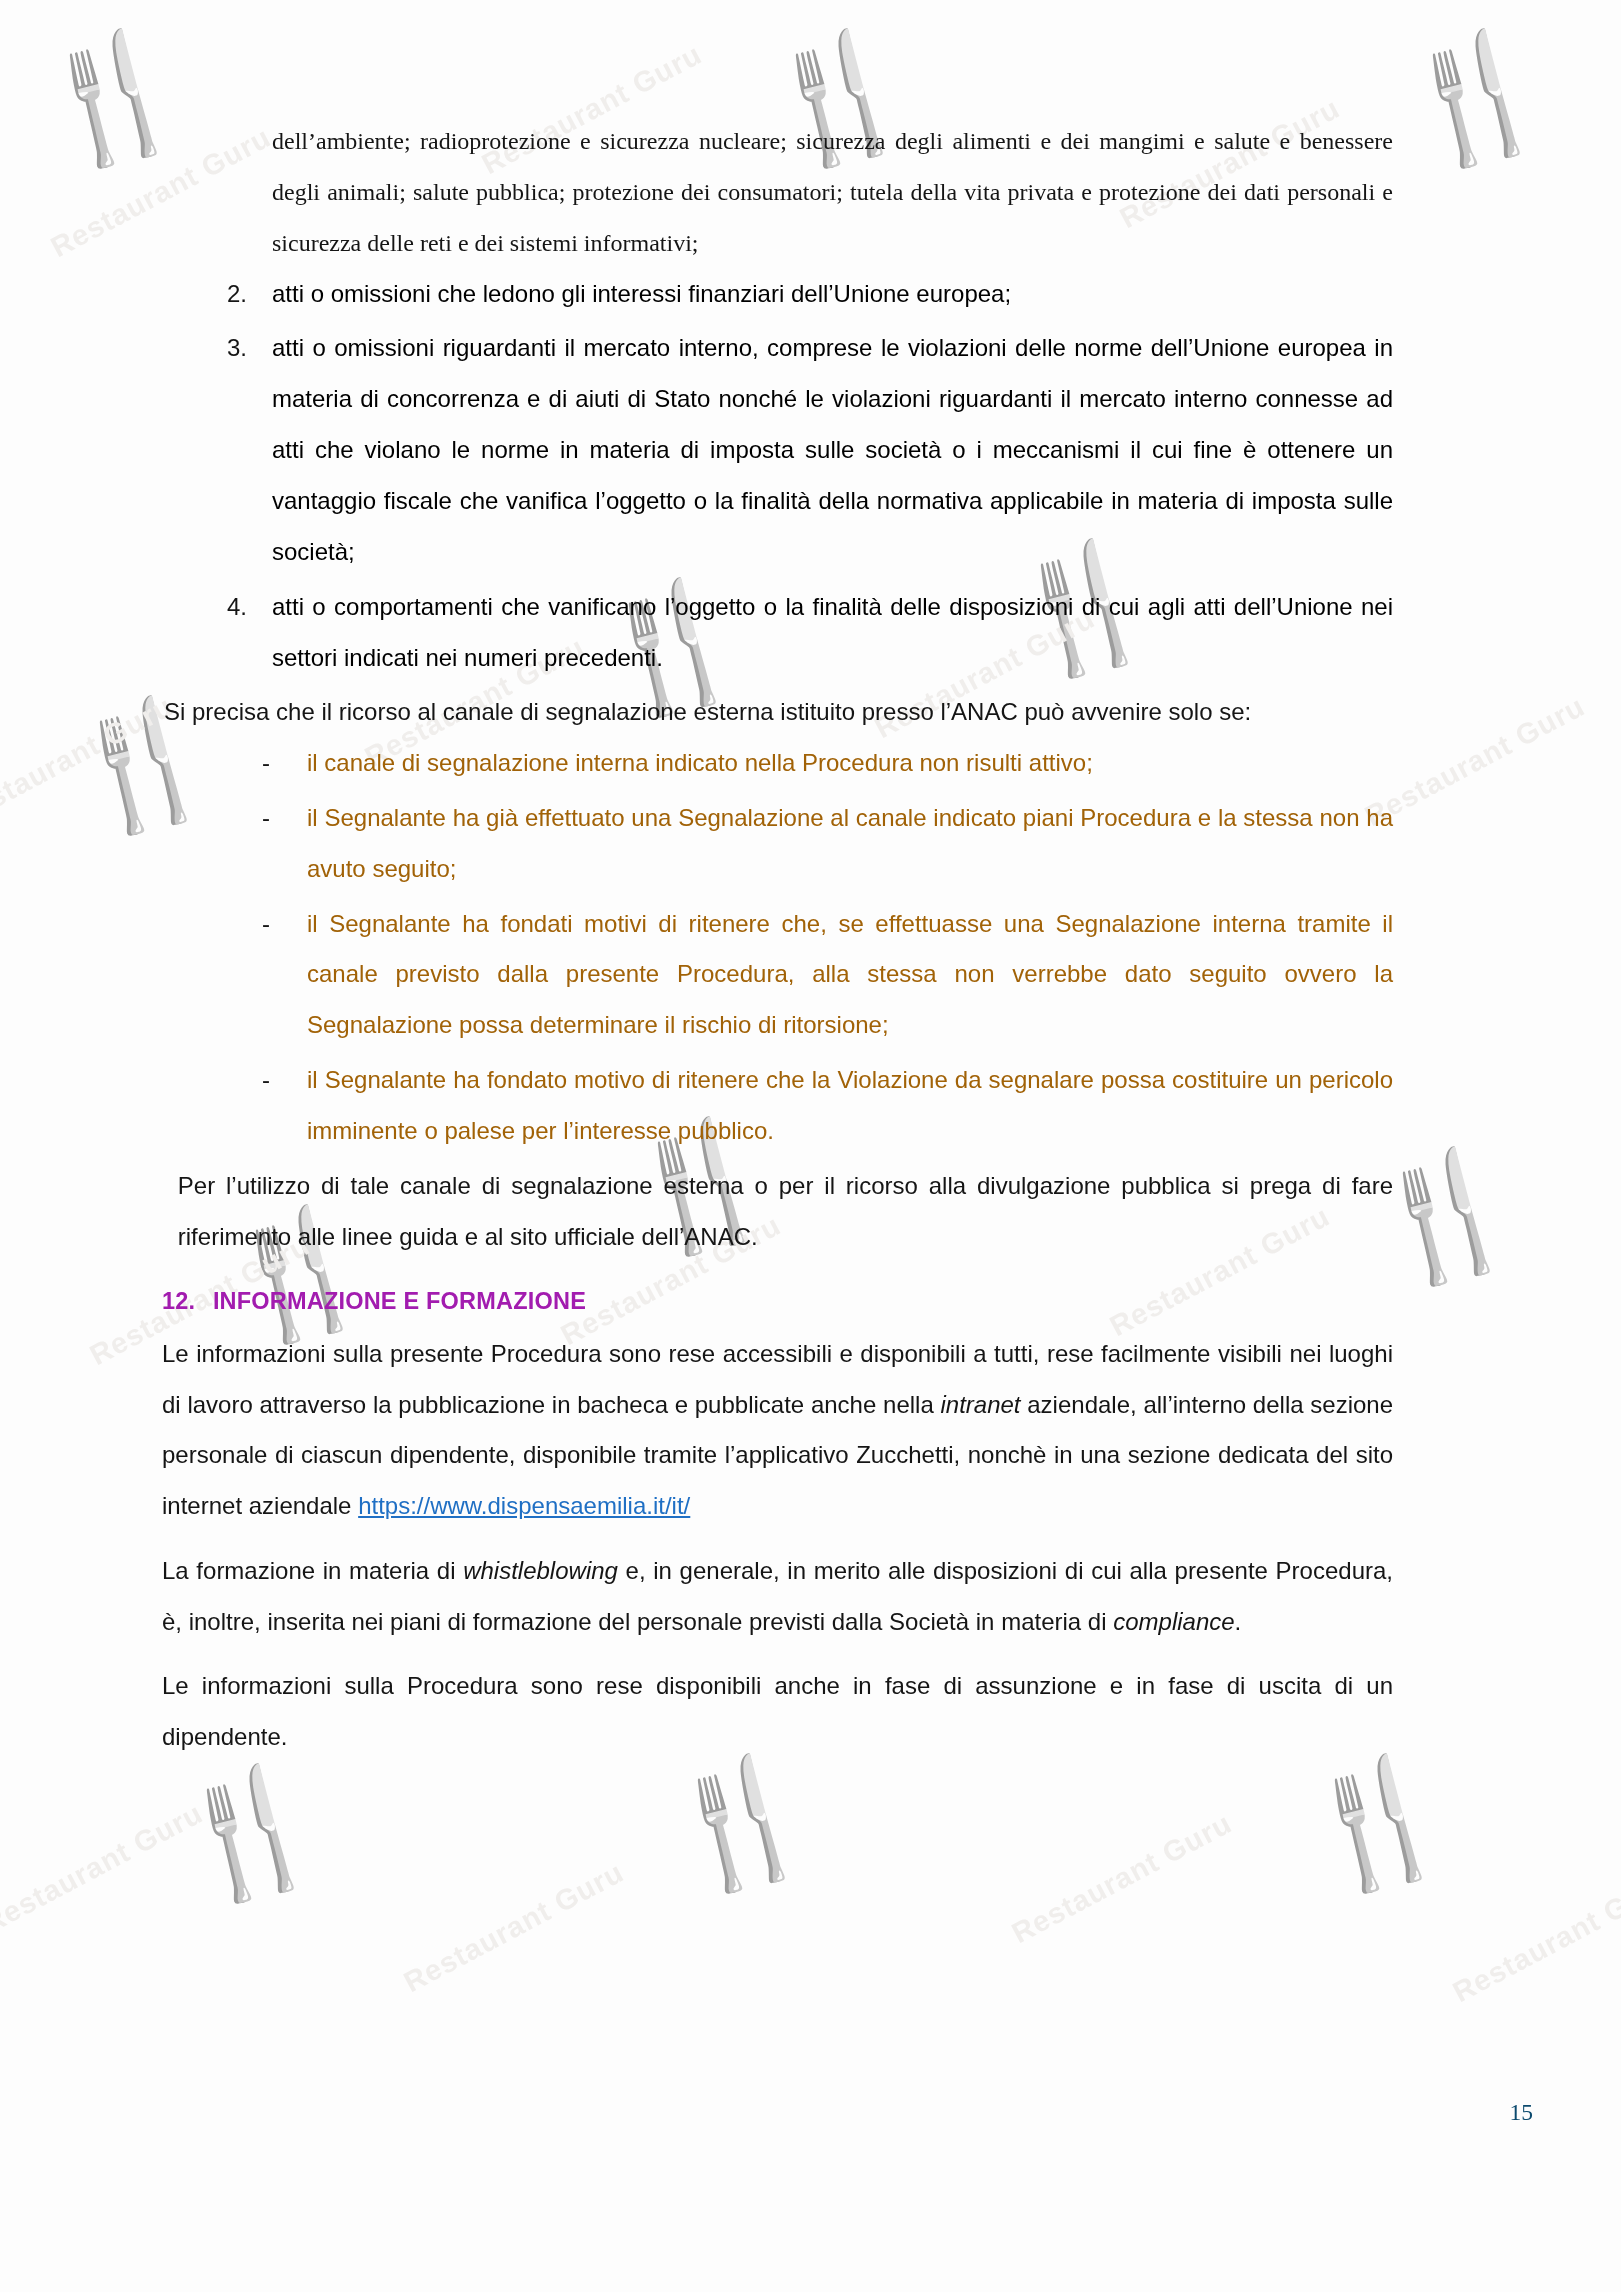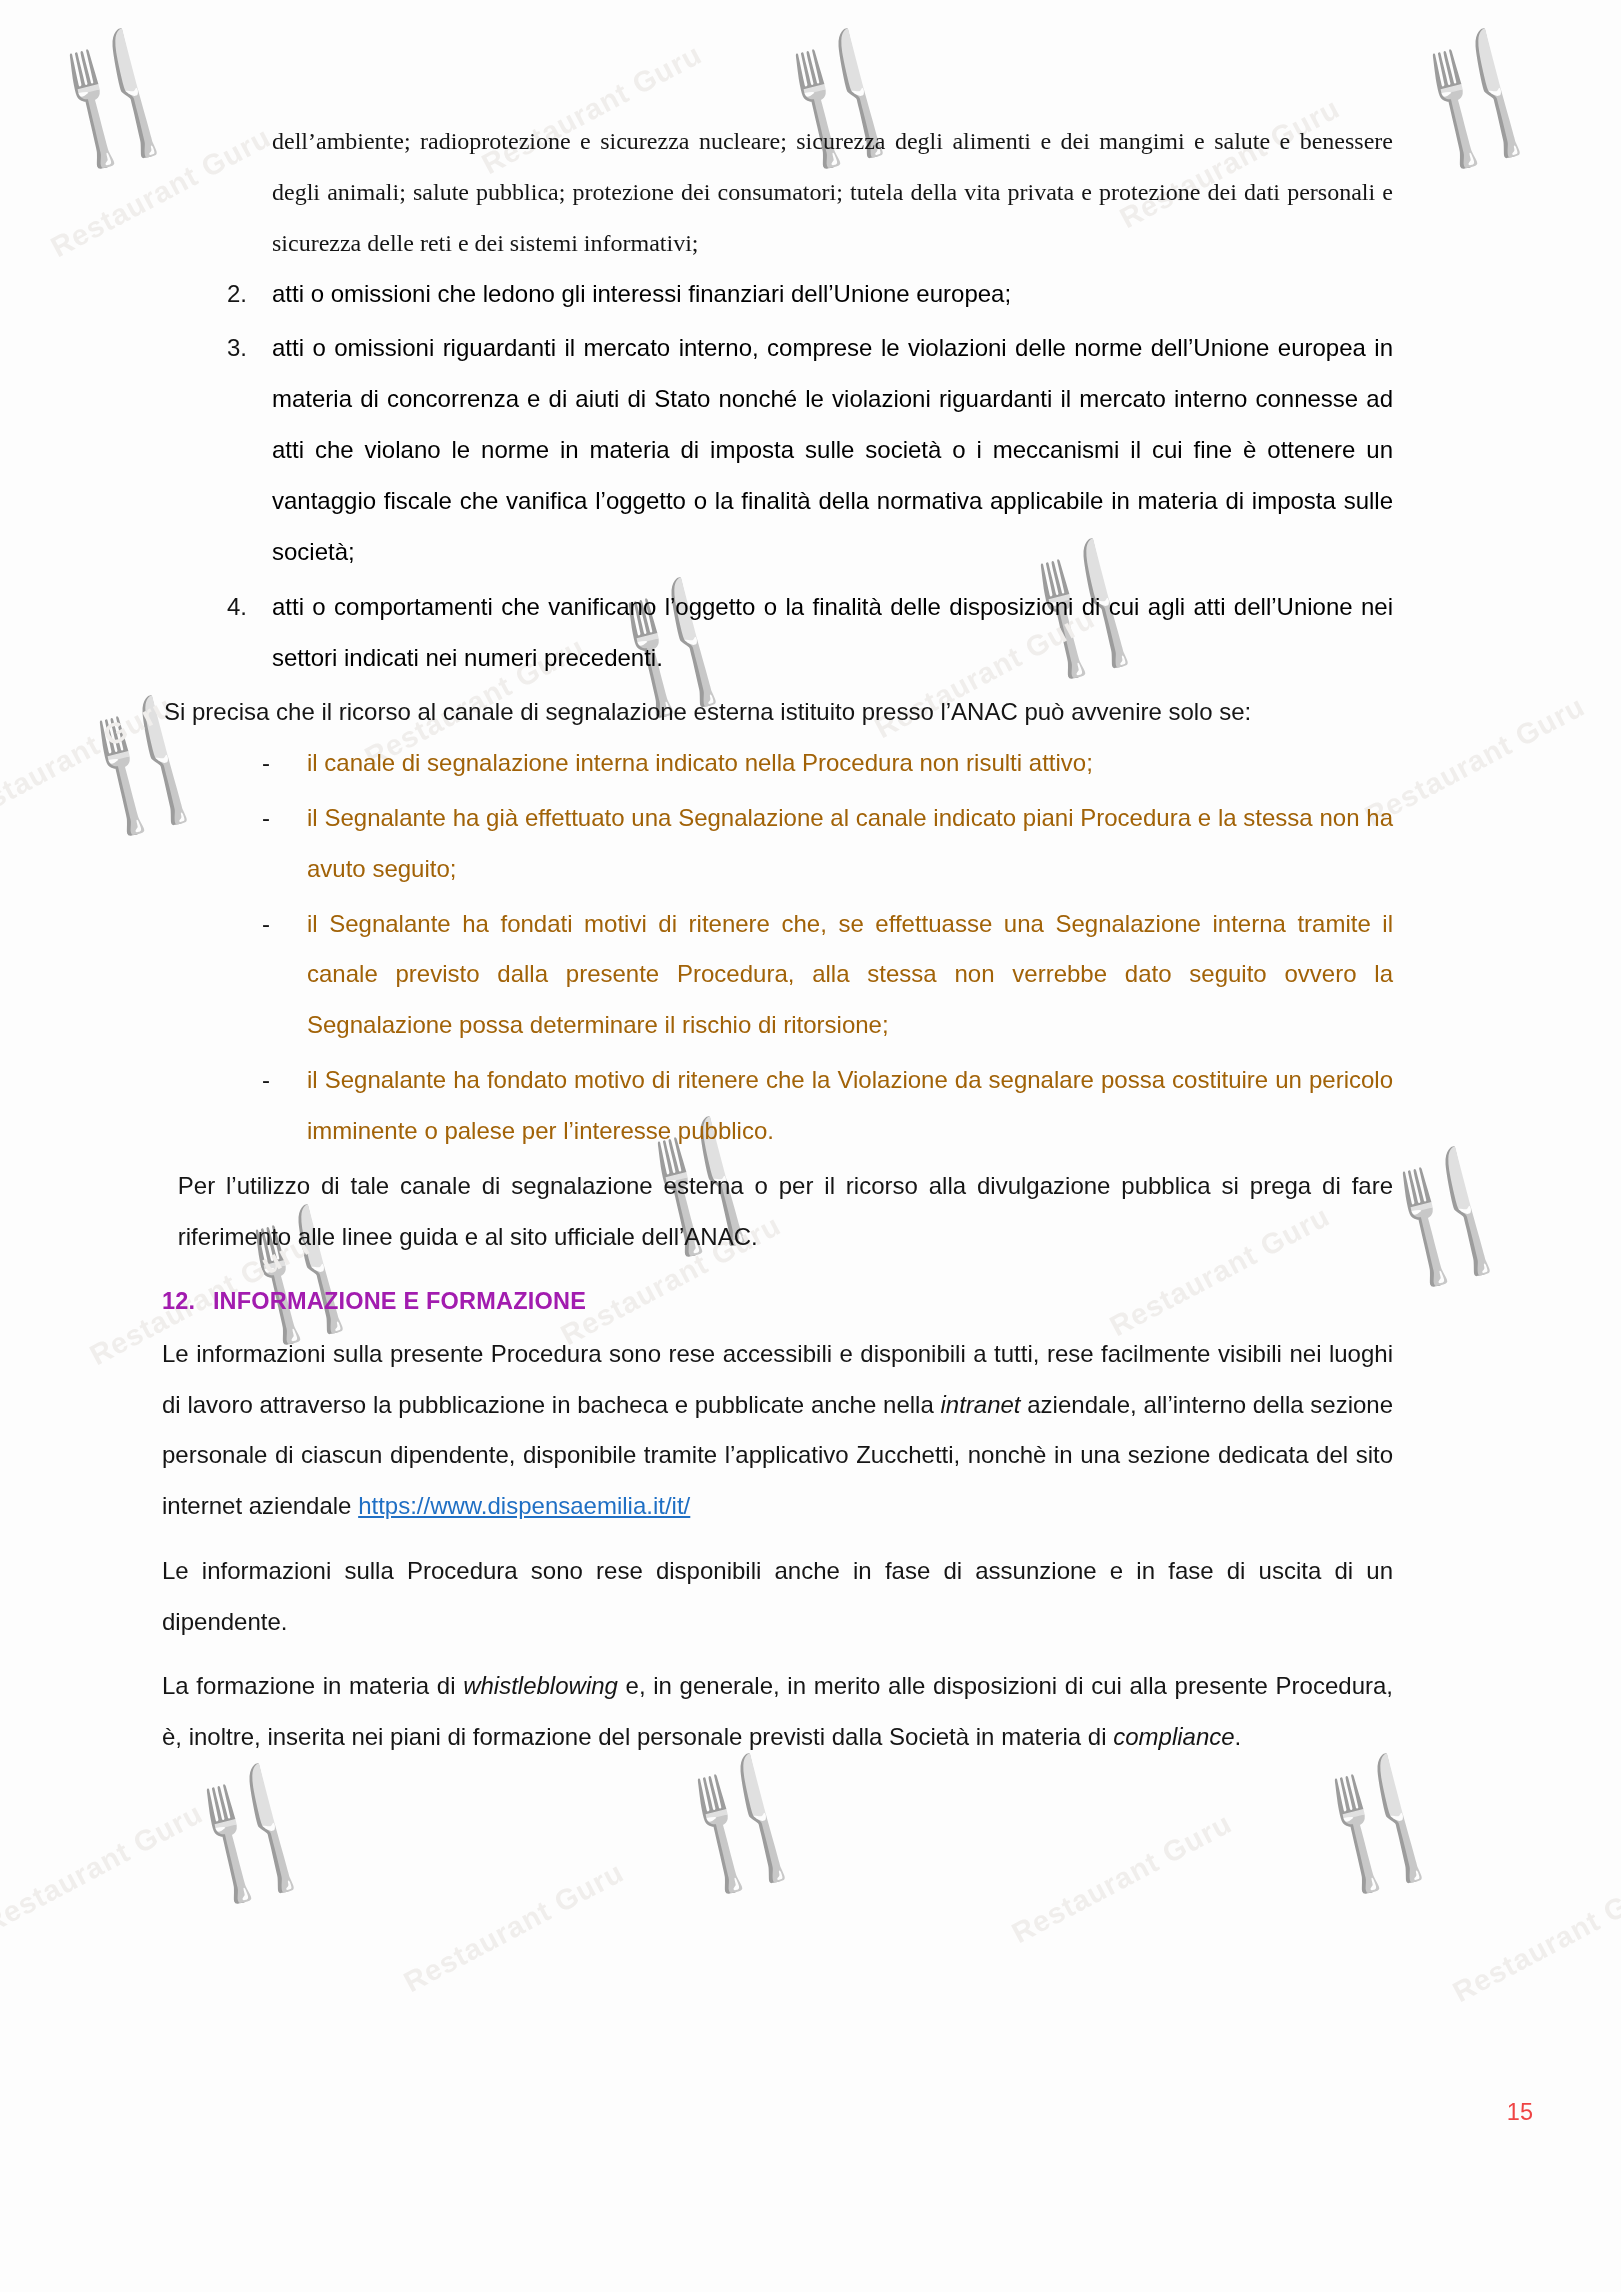--- a/index.html
+++ b/index.html
@@ -151,23 +151,23 @@
     word-break: break-all;
   }
 
   em { font-style: italic; }
 
   .page-number {
     position: absolute;
     right: 88px;
     top: 2099px;
     font-size: 23.5px;
-    color: #ef4444;
+    color: #0c4a6e;
     z-index: 2;
-    font-family: Liberation Sans, sans-serif;
+    font-family: Liberation Serif, serif;
   }
 
   .last-justify {
     text-align-last: left;
   }
 </style>
 </head>
 <body>
 
 <div class="page" style="background: rgb(253, 253, 253);">
@@ -246,24 +246,24 @@
 
     <div class="section-heading" style="margin-left: -65px; color: #a21caf;">
       <span class="num">12.</span>
       <span>INFORMAZIONE E FORMAZIONE</span>
     </div>
 
     <div class="para" style="margin-left:-65px;">
       <span>Le informazioni sulla presente Procedura sono rese accessibili e disponibili a tutti, rese facilmente visibili nei luoghi di lavoro attraverso la pubblicazione in bacheca e pubblicate anche nella </span><em>intranet</em><span> aziendale, all’interno della sezione personale di ciascun dipendente, disponibile tramite l’applicativo Zucchetti, nonchè in una sezione dedicata del sito internet aziendale </span><a class="link" href="#" style="color: rgb(31, 111, 196);">https://www.dispensaemilia.it/it/</a>
     </div>
 
-    <div class="para" style="margin-left:-65px;margin-top:13.7px;">Le informazioni sulla Procedura sono rese disponibili anche in fase di assunzione e in fase di uscita di un dipendente.</div>
-
     <div class="para" style="margin-left:-65px;margin-top:13.7px;">
       <span>La formazione in materia di </span><em>whistleblowing</em><span> e, in generale, in merito alle disposizioni di cui alla presente Procedura, è, inoltre, inserita nei piani di formazione del personale previsti dalla Società in materia di </span><em>compliance</em><span>.</span>
     </div>
 
+    <div class="para" style="margin-left:-65px;margin-top:13.7px;">Le informazioni sulla Procedura sono rese disponibili anche in fase di assunzione e in fase di uscita di un dipendente.</div>
+
   </div>
 
   <div class="page-number">15</div>
 
 </div>
 
 
 </body></html>

